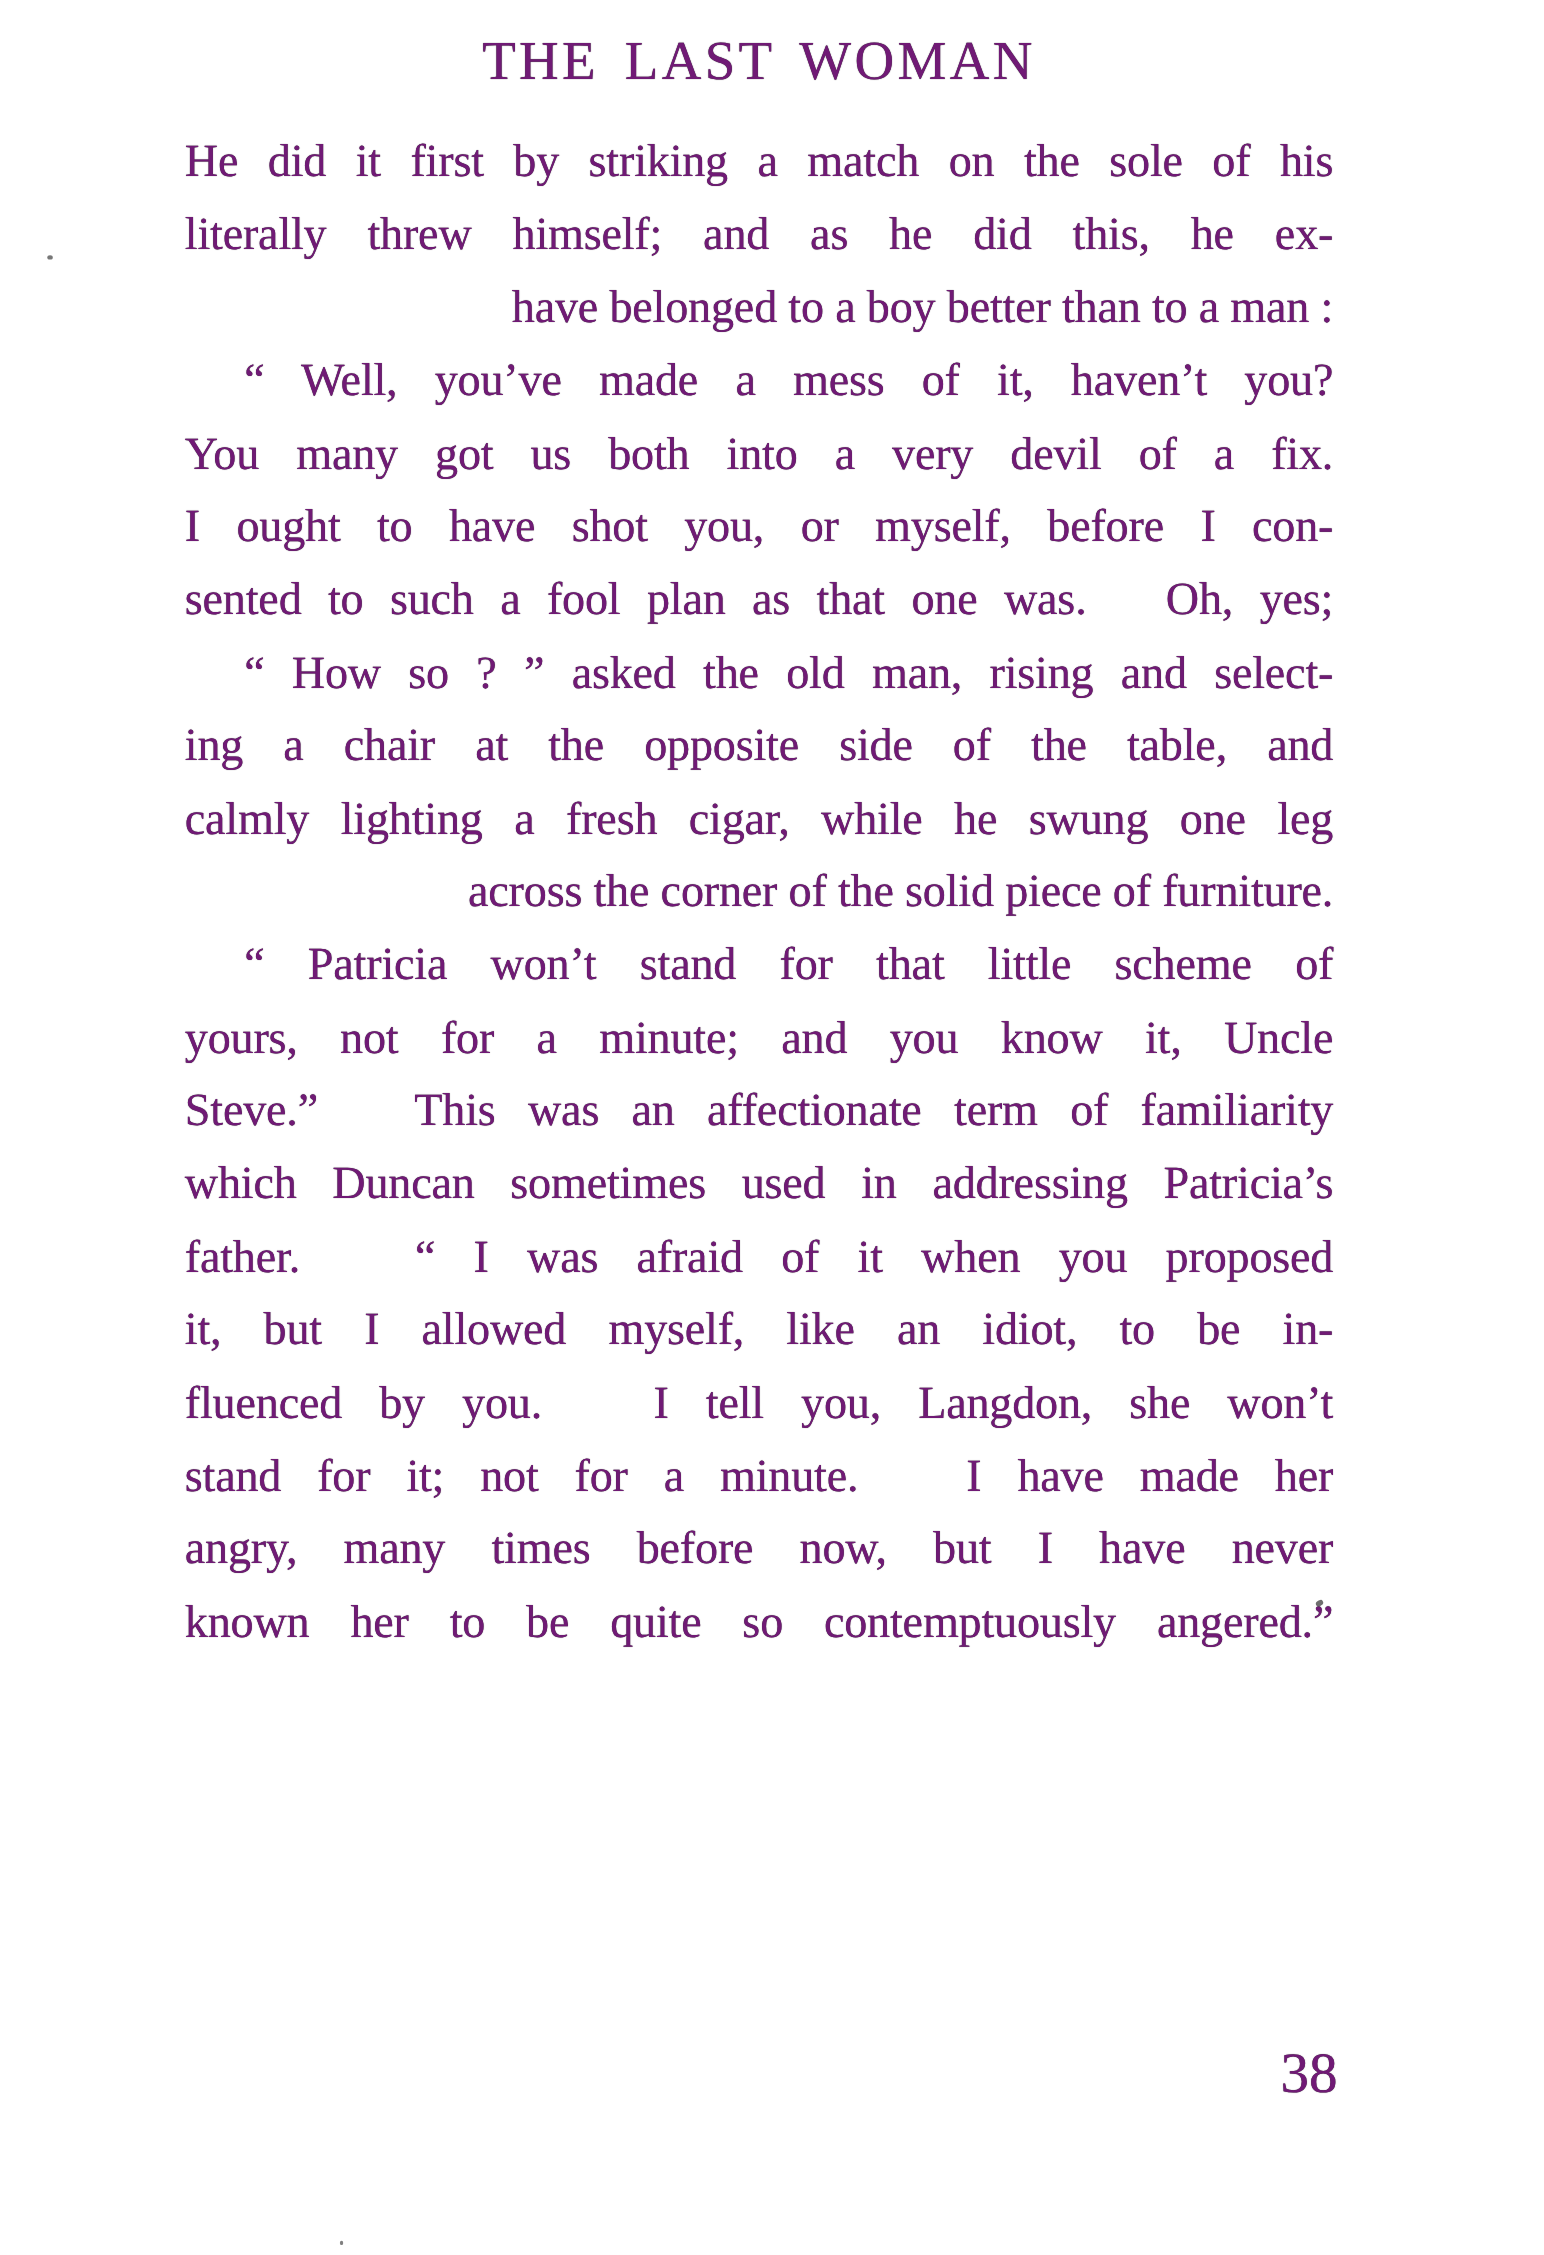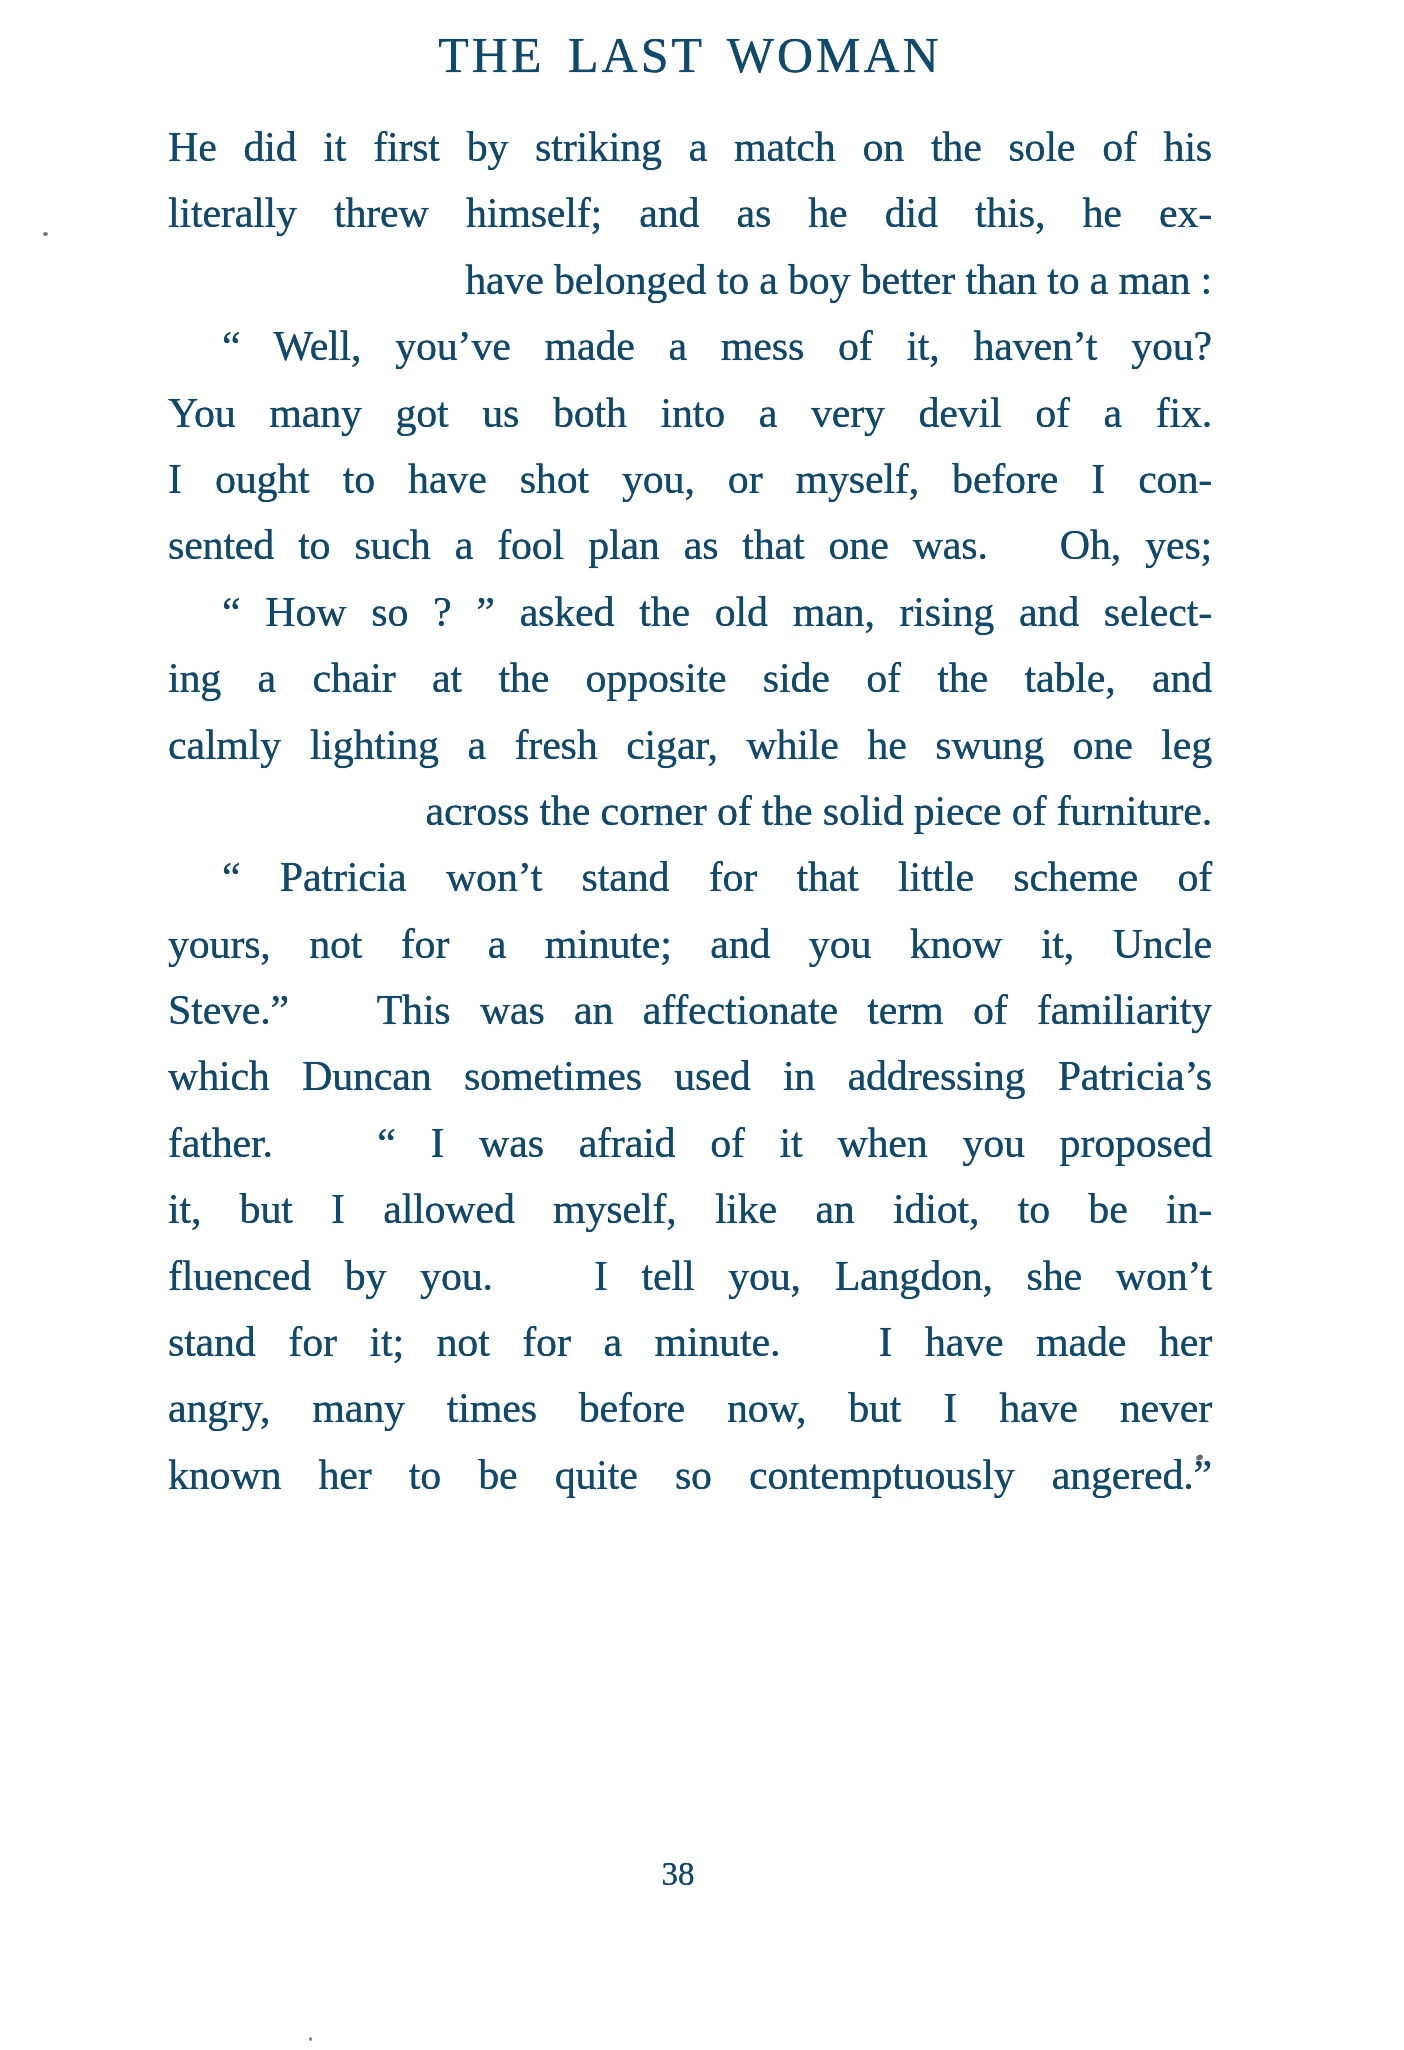--- a/index.html
+++ b/index.html
@@ -7,21 +7,21 @@
     padding: 0;
     background: #ffffff;
   }
   .book-page {
     position: relative;
     width: 1404px;
     height: 2050px;
     background: #ffffff;
     overflow: hidden;
     font-family: "Liberation Serif", "DejaVu Serif", serif;
-    color: #0c4a6e;
+    color: #701a75;
   }
   .running-header {
     position: absolute;
     top: 26px;
     left: 168px;
     width: 1044px;
     text-align: center;
     font-size: 50px;
     letter-spacing: 3px;
     word-spacing: 8px;
@@ -49,24 +49,24 @@
   .line.indent {
     padding-left: 54px;
   }
   .line.no-just {
     text-align: right;
     text-align-last: auto;
   }
   .page-number {
     position: absolute;
     top: 1856px;
-    left: 156px;
+    left: 172px;
     width: 1044px;
-    text-align: center;
-    font-size: 33px;
+    text-align: right;
+    font-size: 52px;
     text-shadow: 0 0 0.7px rgba(0,0,0,0.85);
   }
   
   .speck {
     position: absolute;
     background: #4a4a4a;
     border-radius: 50%;
   }
   .speck-left    { left: 43px;  top: 232px;  width: 5px; height: 4px; opacity: 0.75; }
   .speck-over-in { left: 1196px; top: 1455px; width: 7px; height: 5px; opacity: 0.8; transform: rotate(-25deg); border-radius: 60% 40% 50% 50%; }

